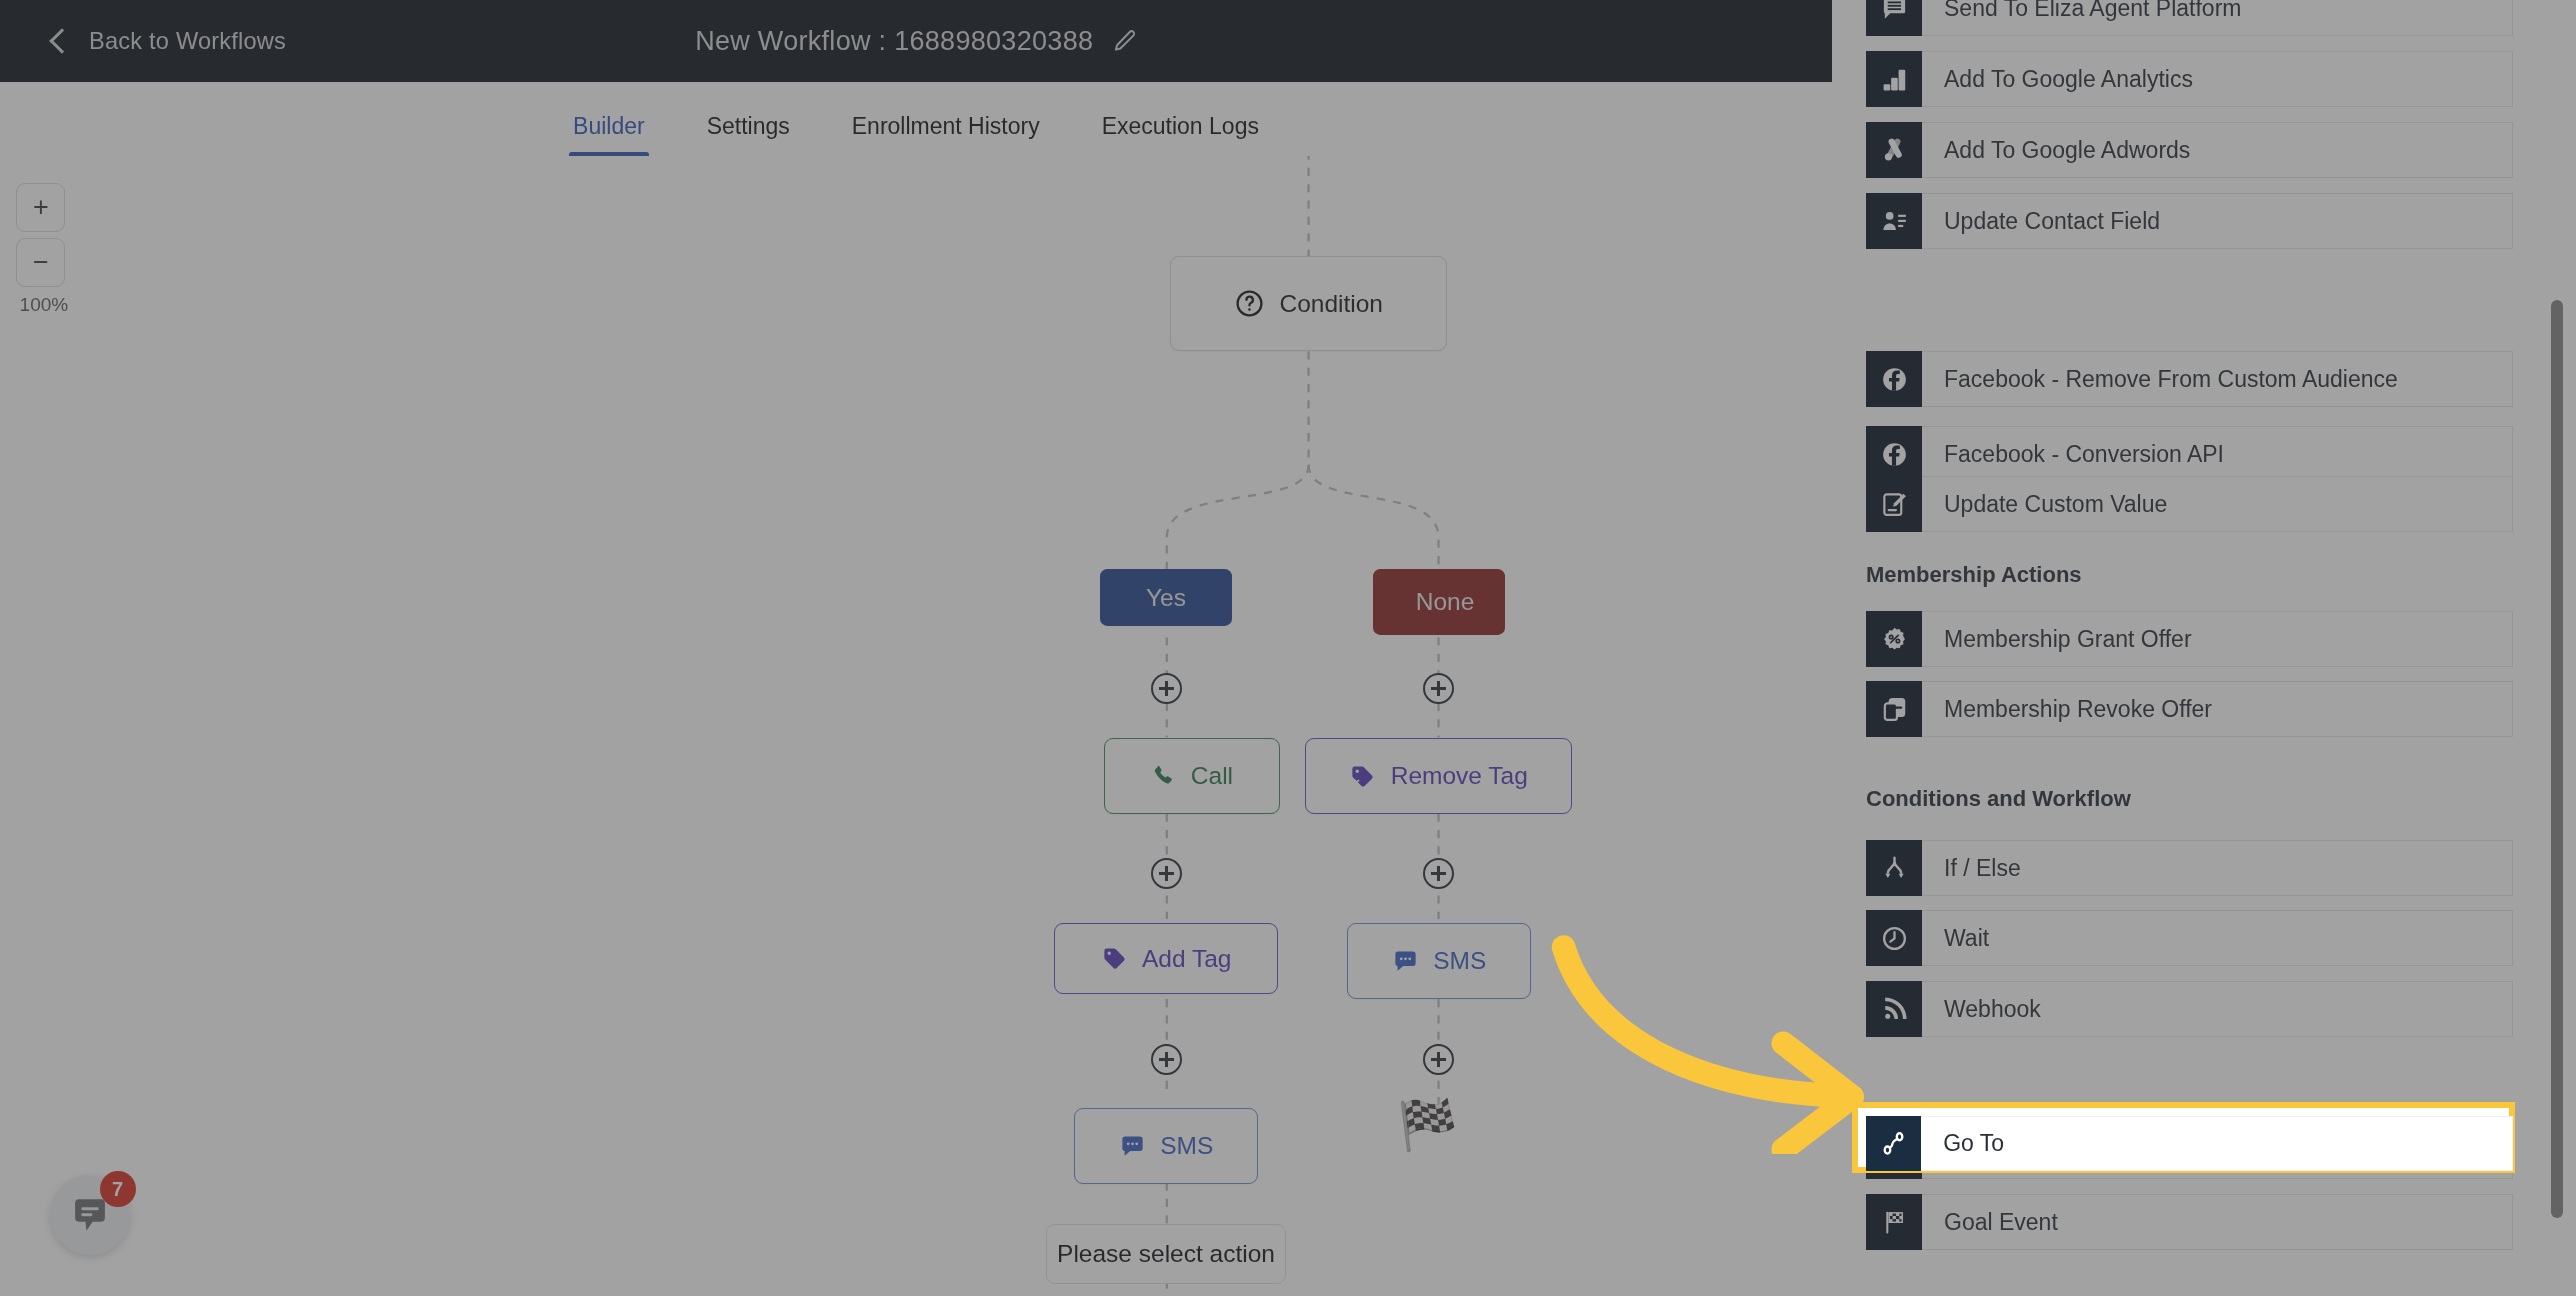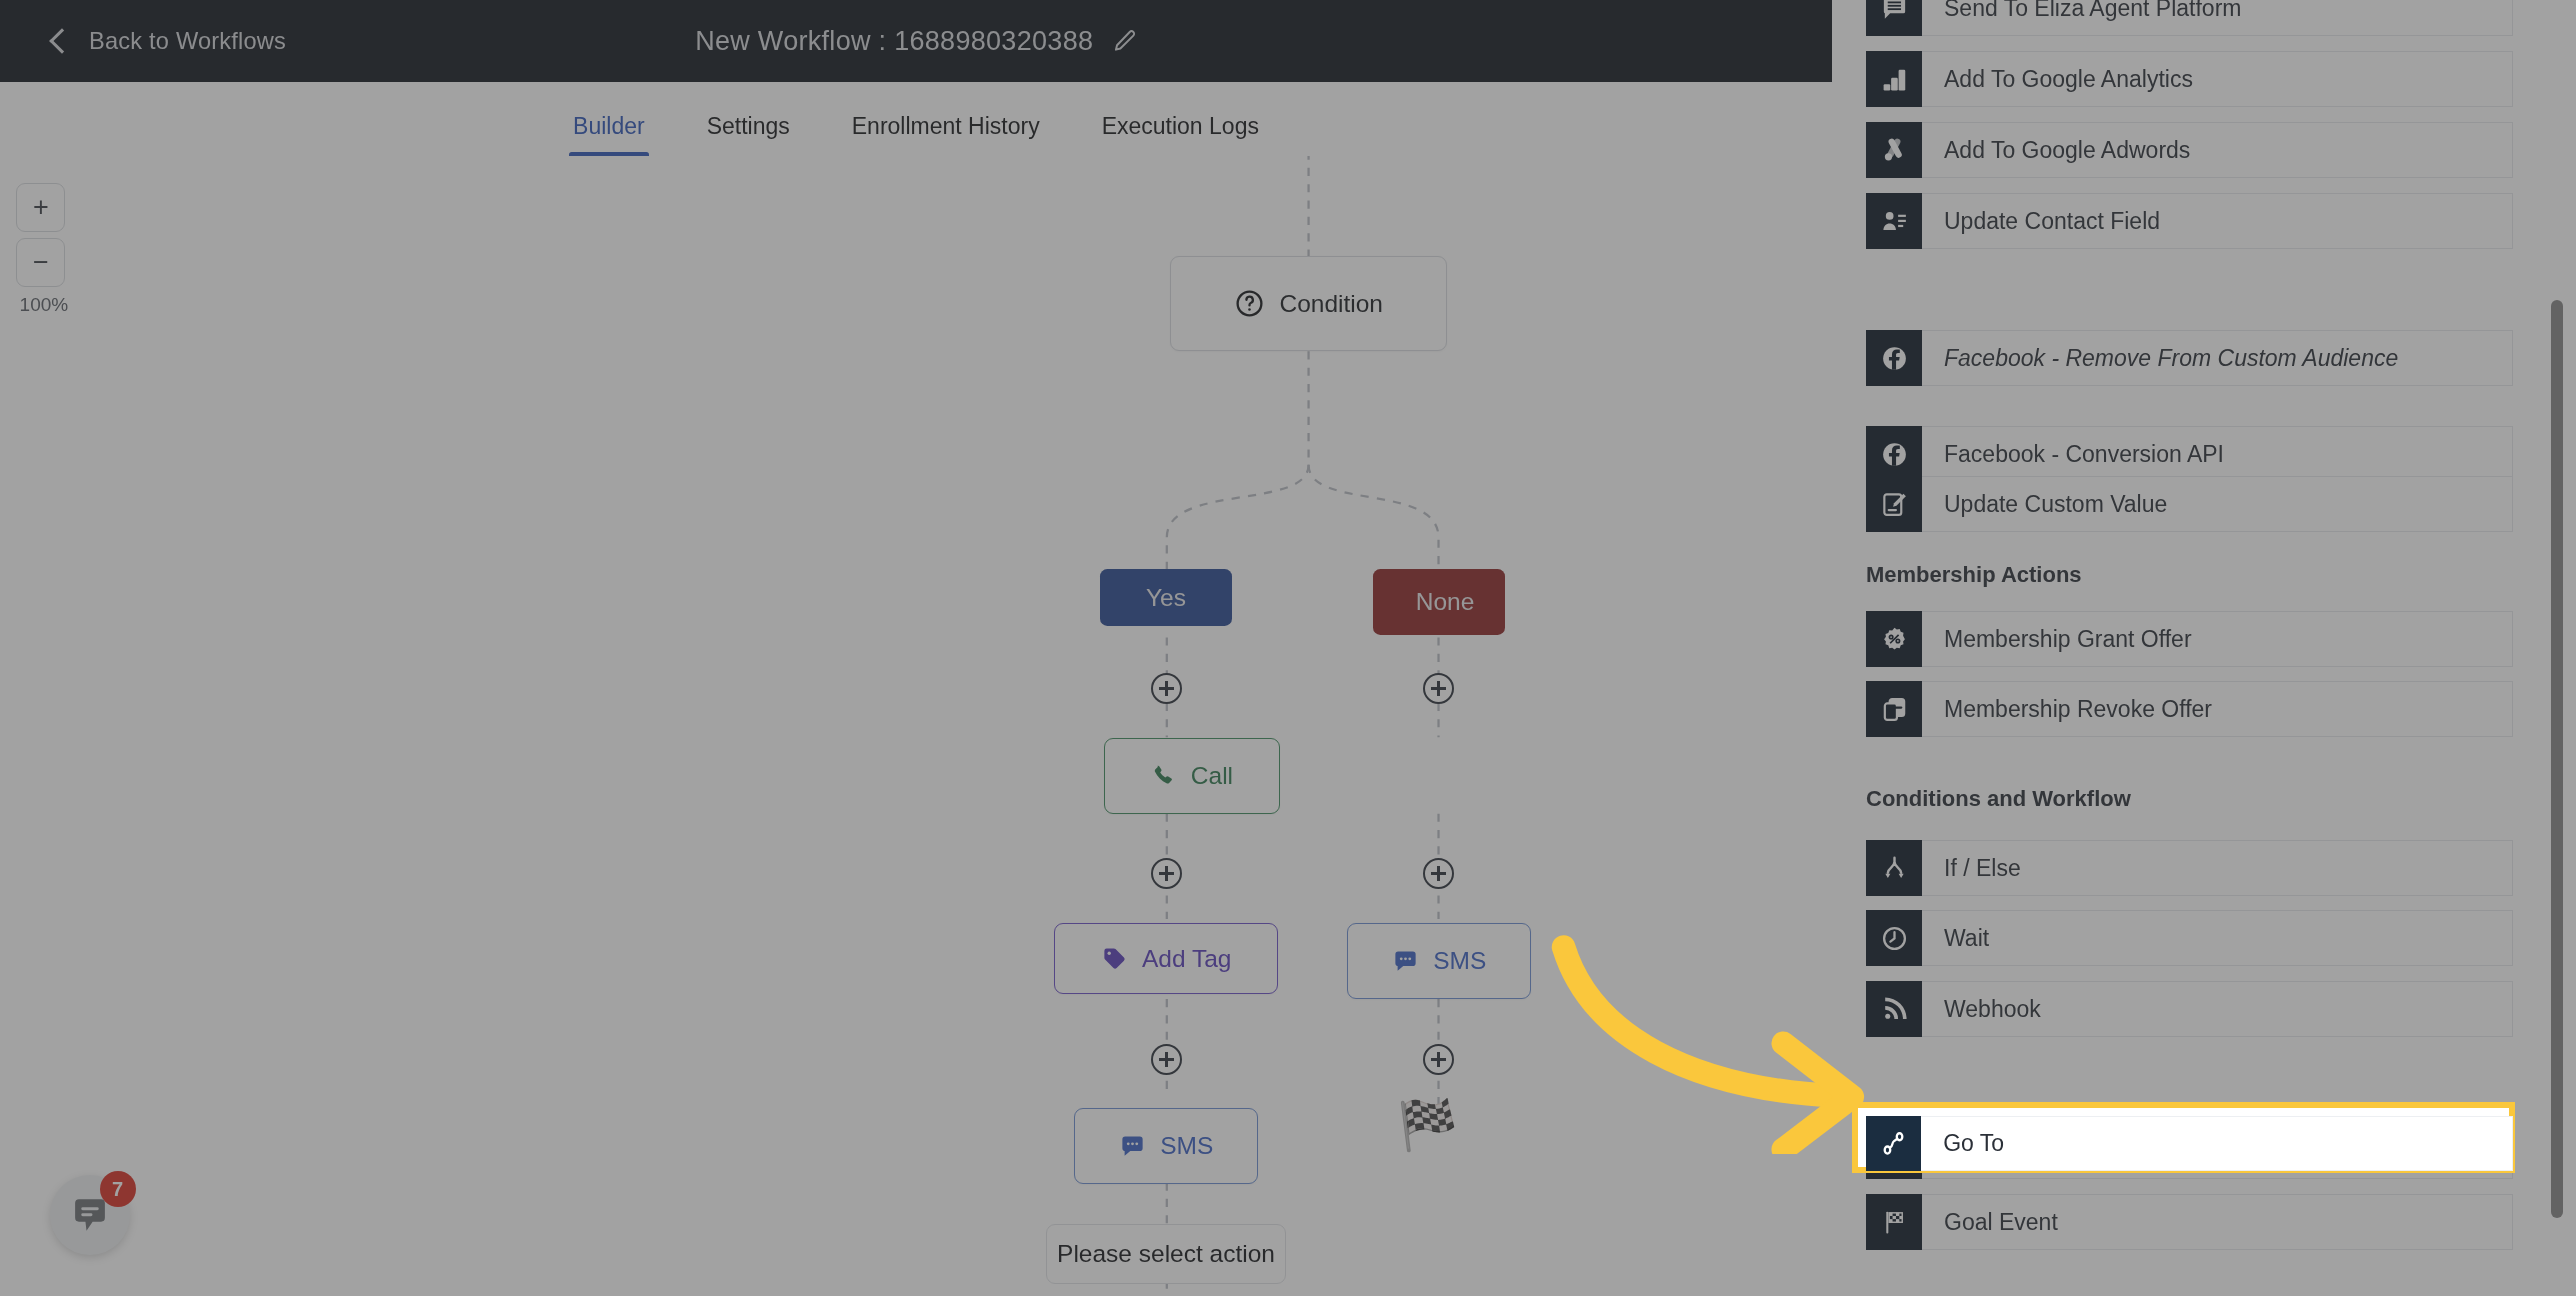--- a/index.html
+++ b/index.html
@@ -344,20 +344,28 @@
       <div class="plus-node" style="left:1151px; top:888px;"></div>
       <div class="plus-node" style="left:1423px; top:888px;"></div>
 
       <div class="node call" style="left:1104px; top:582px; width:176px; height:76px;">
         <svg width="25.4" height="25.4" viewBox="0 0 24 24" fill="#2f7a4f">
           <path d="M6.6 3.5 4.2 5.9c-.6.6-.8 1.6-.4 2.4 2.2 4.7 6.2 8.7 10.9 10.9.8.4 1.8.2 2.4-.4l2.4-2.4c.5-.5.4-1.3-.2-1.7l-3-2a1.3 1.3 0 0 0-1.5.05l-1.3 1a13 13 0 0 1-4.8-4.8l1-1.3c.35-.45.37-1.05.05-1.5l-2-3c-.4-.6-1.2-.7-1.7-.2Z"></path>
         </svg>
         <span class="lbl">Call</span>
       </div>
 
+      <div class="node tag" style="left:1305px; top:582px; width:267px; height:76px;">
+        <svg width="27" height="27" viewBox="0 0 24 24" fill="#5a40bb">
+          <path d="M11.5 3H5a2 2 0 0 0-2 2v6.5c0 .5.2 1 .6 1.4l7.5 7.5a2 2 0 0 0 2.8 0l6.5-6.5a2 2 0 0 0 0-2.8l-7.5-7.5A2 2 0 0 0 11.5 3Z"></path>
+          <circle cx="7.3" cy="7.3" r="1.5" fill="#fff"></circle>
+          <path d="M5 15.5 8.4 19M8.4 15.5 5 19" stroke="#fff" stroke-width="1.6" stroke-linecap="round" fill="none"></path>
+        </svg>
+        <span class="lbl">Remove Tag</span>
+      </div>
 
       <div class="node tag" style="left:1054px; top:767px; width:224px; height:71px;">
         <svg width="27" height="27" viewBox="0 0 24 24" fill="#5a40bb">
           <path d="M11.5 3H5a2 2 0 0 0-2 2v6.5c0 .5.2 1 .6 1.4l7.5 7.5a2 2 0 0 0 2.8 0l6.5-6.5a2 2 0 0 0 0-2.8l-7.5-7.5A2 2 0 0 0 11.5 3Z"></path>
           <circle cx="7.3" cy="7.3" r="1.5" fill="#fff"></circle>
         </svg>
         <span class="lbl">Add Tag</span>
       </div>
 
       <div class="node sms" style="left:1347px; top:767px; width:184px; height:76px;">
@@ -442,21 +450,21 @@
               <path d="M2.8 19c0-3.2 2.4-5.4 5.2-5.4S13.2 15.8 13.2 19Z"></path>
               <rect x="15" y="6.4" width="6.4" height="1.8"></rect>
               <rect x="15" y="10.6" width="6.4" height="1.8"></rect>
               <rect x="15" y="14.8" width="4.2" height="1.8"></rect>
             </svg>
         </div>
         <div class="action-box">Update Contact Field</div>
       </div>
 
 
-      <div class="action-row" style="top:330px;font-style:italic;">
+      <div class="action-row" style="top:351px;">
         <div class="action-icon">
           <svg width="29" height="29" viewBox="0 0 24 24">
               <circle cx="12" cy="12" r="9.4" fill="#fff"></circle>
               <path d="M13.3 21.3V13.6h2.5l.5-2.9h-3V8.8c0-.85.3-1.45 1.6-1.45h1.5V4.77c-.3-.04-1.3-.13-2.45-.13-2.45 0-4.05 1.45-4.05 4.1v2.0H7.4v2.9h2.5v7.7Z" fill="#111c29"></path>
             </svg>
         </div>
         <div class="action-box">Facebook - Remove From Custom Audience</div>
       </div>
 
       <div class="action-row" style="top:426px;">

